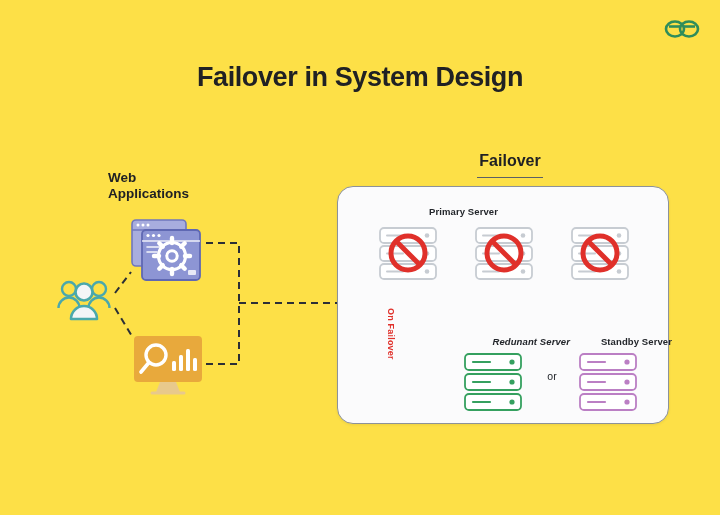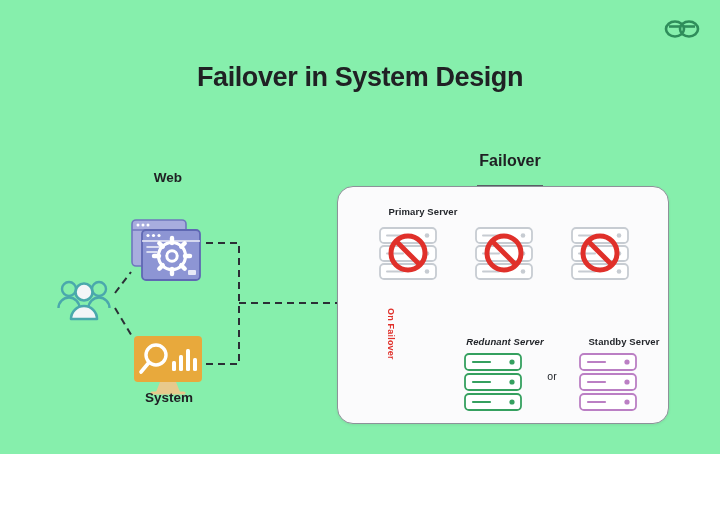--- a/index.html
+++ b/index.html
@@ -6,22 +6,22 @@
     margin: 0;
     padding: 0;
     background: #ffffff;
   }
   body {
     font-family: "Liberation Sans", sans-serif;
   }
   #canvas {
     position: relative;
     width: 720px;
-    height: 454px;
-    background: #86efac;
+    height: 515px;
+    background: #fde047;
     overflow: hidden;
   }
 
   
   #brand-logo {
     position: absolute;
     top: 14px;
     left: 660px;
     width: 44px;
     height: 30px;
@@ -36,21 +36,21 @@
     text-align: center;
     font-size: 27px;
     font-weight: bold;
     letter-spacing: -0.4px;
     color: #202124;
   }
 
   
   .node-label {
     position: absolute;
-    text-align: center;
+    text-align: left;
     font-size: 13.5px;
     font-weight: bold;
     color: #202124;
     line-height: 1.22;
   }
   #label-web-applications { top: 170px; left: 108px; width: 120px; }
   #label-end-users        { top: 325px; left: 28px;  width: 110px; }
   #label-system-monitoring{ top: 390px; left: 108px; width: 122px; }
 
   
@@ -77,50 +77,50 @@
     left: 405px;
     width: 210px;
     text-align: center;
     font-size: 16px;
     font-weight: bold;
     color: #202124;
     padding-bottom: 2px;
   }
   #failover-heading .u {
     border-bottom: 1.6px solid #5a5f66;
-    padding: 0 2px 16px 2px;
+    padding: 0 2px 8px 2px;
     margin-top: 23px;
   }
 
   
   #failover-box {
     position: absolute;
     top: 186px;
     left: 337px;
     width: 330px;
     height: 236px;
     background: #fbfbfc;
     border: 1.6px solid #8d9299;
     border-radius: 16px;
     box-shadow: 0 1px 3px rgba(0,0,0,0.07);
   }
 
   
   .srv-label {
     position: absolute;
-    text-align: center;
+    text-align: right;
     font-size: 9.5px;
     font-weight: bold;
     color: #23262b;
     letter-spacing: 0.1px;
     white-space: nowrap;
   }
   #label-primary-server  { top: 206px; left: 348px; width: 150px; }
   #label-redundant-server{ top: 336px; left: 440px; width: 130px; font-style: italic; }
-  #label-standby-server  { top: 336px; left: 564px; width: 120px; }
+  #label-standby-server  { top: 336px; left: 552px; width: 120px; }
 
   
   .rack-failed {
     position: absolute;
     width: 62px;
     height: 56px;
   }
   #rack-failed-1 { top: 226px; left: 377px; }
   #rack-failed-2 { top: 226px; left: 473px; }
   #rack-failed-3 { top: 226px; left: 569px; }
@@ -206,20 +206,21 @@
       </g>
       <g fill="#f3f5f7" stroke="#4aa8ac" stroke-width="2.6" stroke-linejoin="round">
         <circle cx="29" cy="16" r="8.5"></circle>
         <path d="M16 43 a13 13 0 0 1 26 0 Z"></path>
       </g>
     </svg>
   </div>
 
   <div id="label-web-applications" class="node-label">
     <div>Web</div>
+    <div>Applications</div>
   </div>
   <div id="icon-web-applications">
     <svg width="78" height="70" viewBox="0 0 78 70">
 
       <rect x="4" y="4" width="54" height="46" rx="4" fill="#a8adde" stroke="#6f77bd" stroke-width="1.6"></rect>
       <path d="M4 14 H58" stroke="#6f77bd" stroke-width="1.4"></path>
       <g fill="#ffffff">
         <circle cx="10" cy="9" r="1.5"></circle>
           <circle cx="15" cy="9" r="1.5"></circle>
           <circle cx="20" cy="9" r="1.5"></circle>
@@ -265,21 +266,20 @@
 
       <g fill="#ffffff">
         <rect x="42" y="27" width="4" height="10" rx="1.5"></rect>
         <rect x="49" y="21" width="4" height="16" rx="1.5"></rect>
         <rect x="56" y="15" width="4" height="22" rx="1.5"></rect>
         <rect x="63" y="24" width="4" height="13" rx="1.5"></rect>
       </g>
     </svg>
   </div>
   <div id="label-system-monitoring" class="node-label">
-    <div>System</div>
   </div>
 
   <div id="failover-heading">
     <span class="u">Failover</span>
   </div>
 
   <div id="failover-box"></div>
 
   <div id="label-primary-server" class="srv-label">Primary Server</div>
 

